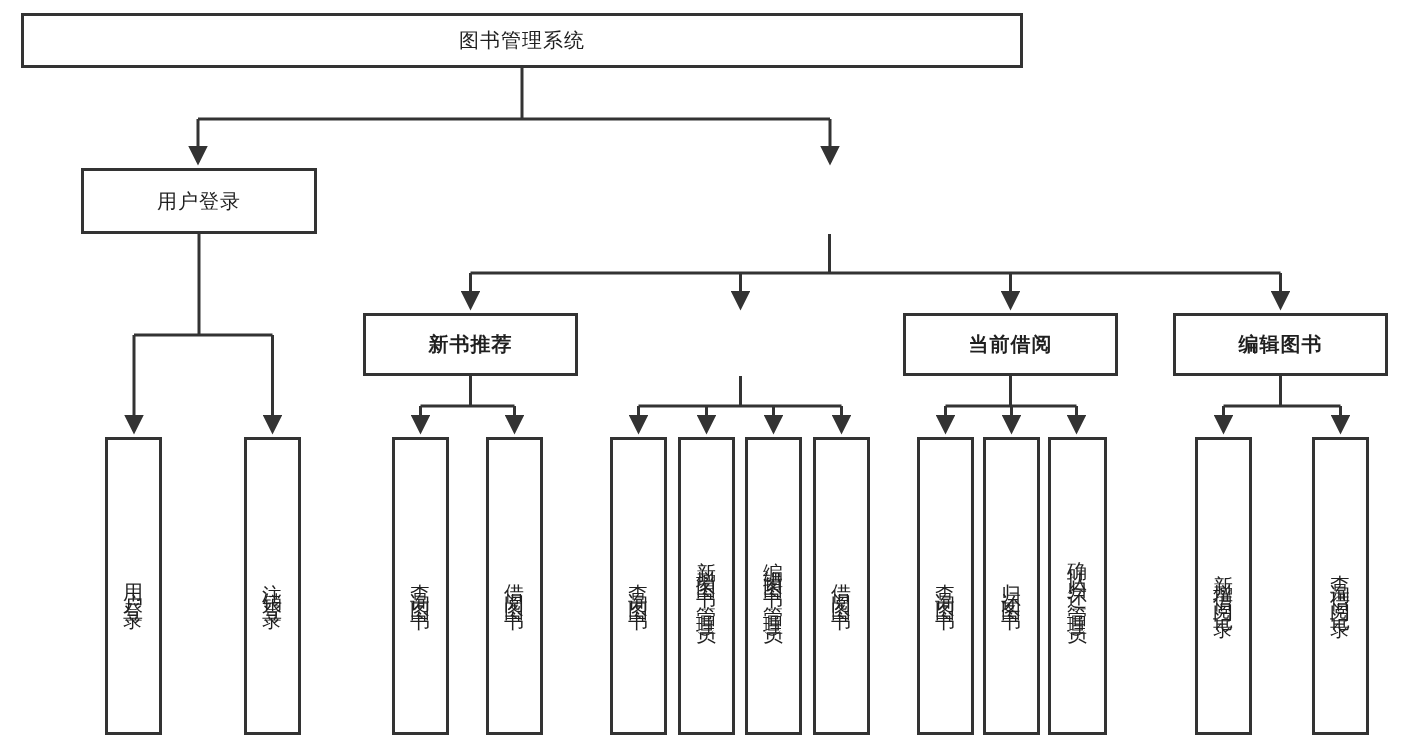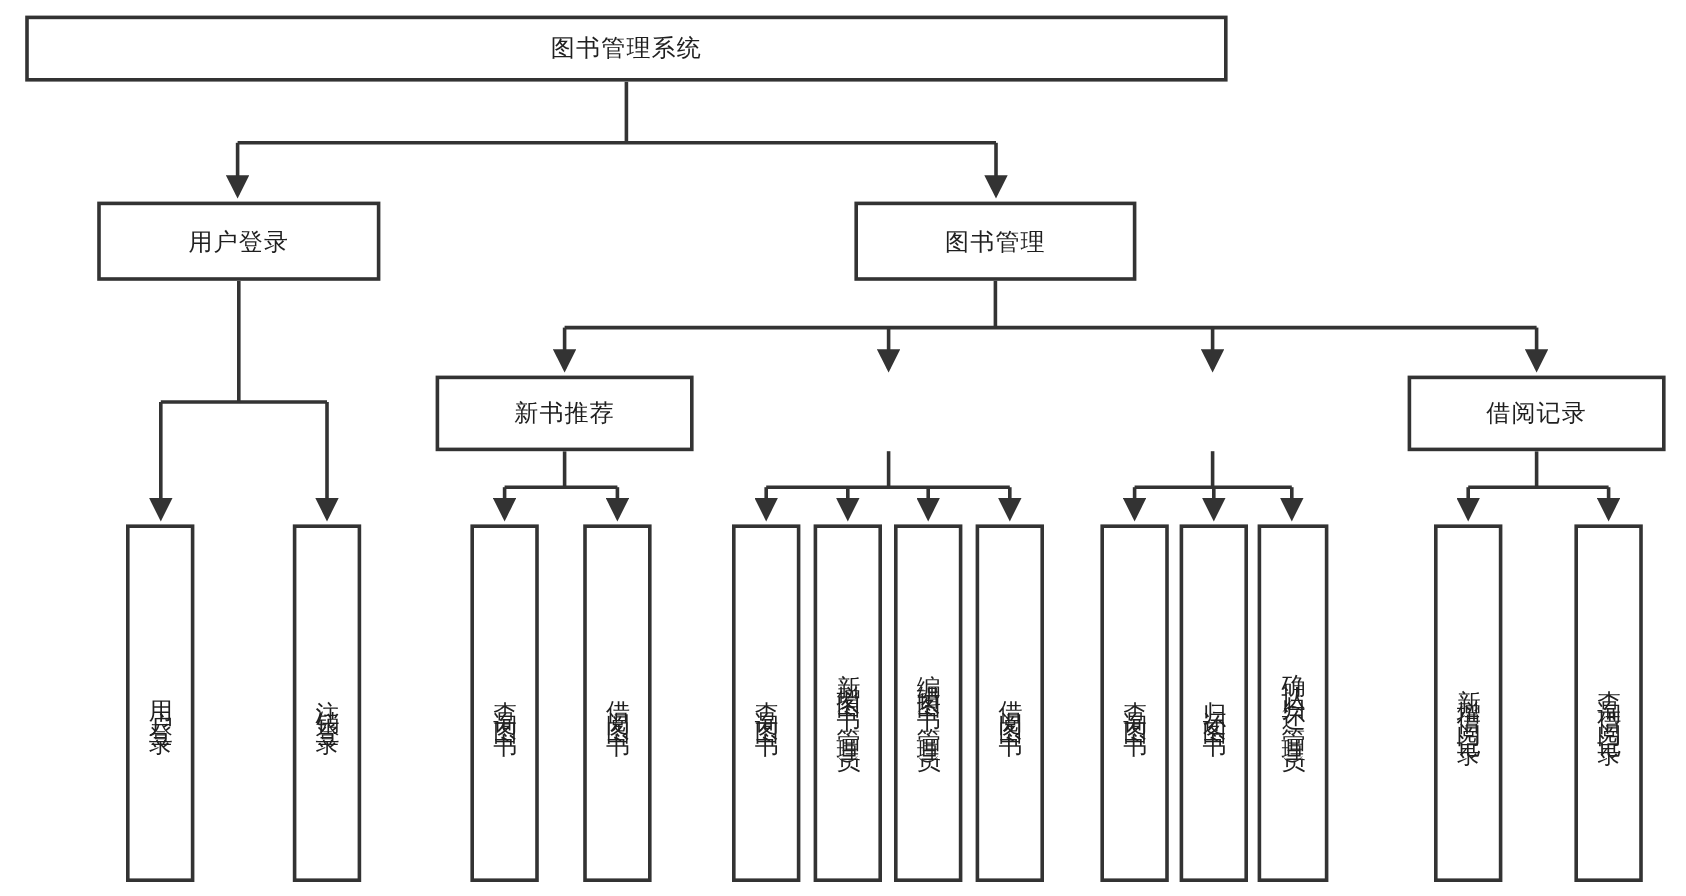--- a/index.html
+++ b/index.html
@@ -15,21 +15,21 @@
     position: absolute;
     background: #ffffff;
     border: 3px solid #333333;
     display: flex; align-items: center; justify-content: center;
     color: #1f1f1f;
     font-size: 20px;
     letter-spacing: 1px;
   }
   .node.lvl1 { left: 21px; top: 13px; width: 1002px; height: 55px; }
   .node.lvl2 { width: 236px; height: 66px; top: 168px; }
-  .node.lvl3 { width: 215px; height: 63px; top: 313px; }
+  .node.lvl3 { width: 215px; height: 63px; top: 313px; font-weight: bold; }
   .node.leaf { width: 57px; height: 298px; top: 437px; }
   .vtext {
     writing-mode: vertical-rl;
     text-orientation: mixed;
     letter-spacing: 9px;
     line-height: 1;
     white-space: nowrap;
   }
   .watermark {
     position: absolute; left: 1188px; top: 720px;
@@ -92,29 +92,29 @@
     </g>
   </svg>
 
   <div class="node lvl1">
     <span>图书管理系统</span>
   </div>
 
   <div class="node lvl2" style="left:81px;">
     <span>用户登录</span>
   </div>
-  <div class="node lvl2" style="left:712px; width:235px;">
-    <span>图书管理</span>
-  </div>
 
   <div class="node lvl3" style="left:363px;">
     <span>新书推荐</span>
   </div>
+  <div class="node lvl3" style="left:903px;">
+    <span>当前借阅</span>
+  </div>
   <div class="node lvl3" style="left:1173px;">
-    <span>借阅记录</span>
+    <span>编辑图书</span>
   </div>
 
   <div class="node leaf" style="left:105px;">
     <span class="vtext">用户登录</span>
   </div>
   <div class="node leaf" style="left:244px;">
     <span class="vtext">注销登录</span>
   </div>
 
   <div class="node leaf" style="left:392px;">

